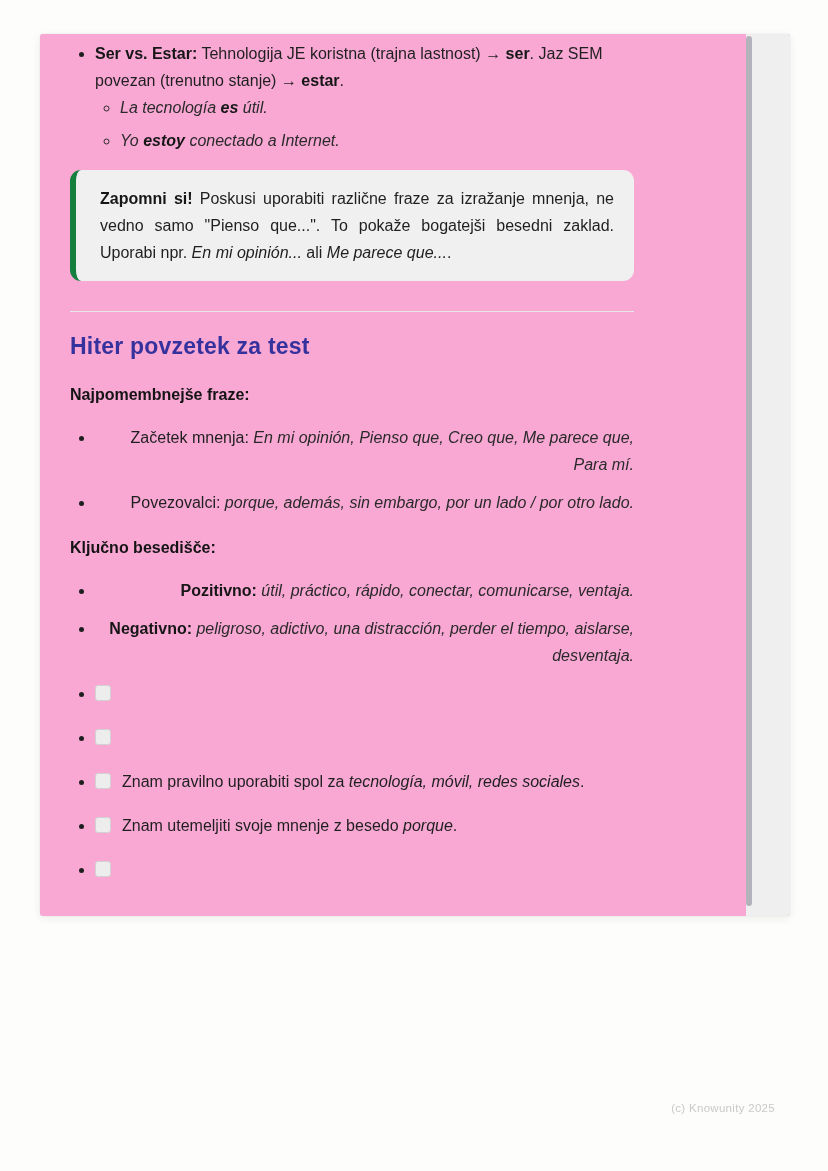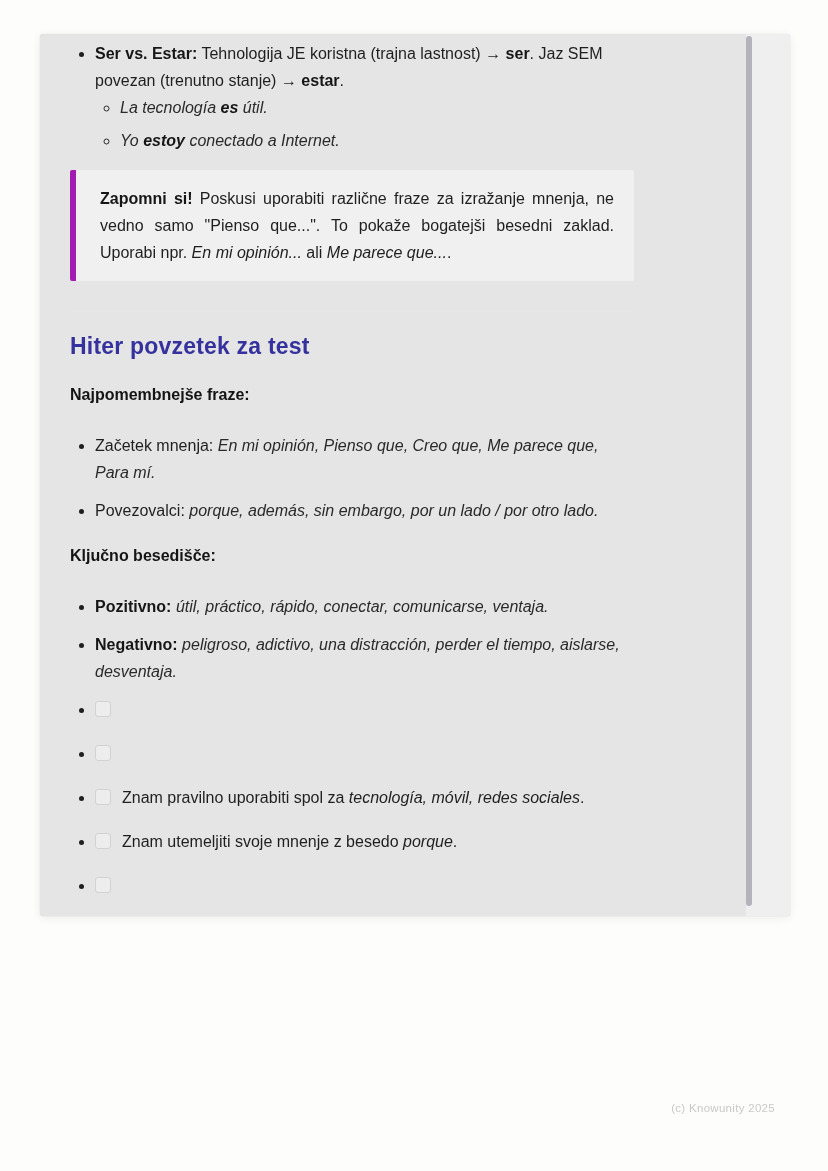--- a/index.html
+++ b/index.html
@@ -14,21 +14,21 @@
     position: relative;
   }
   .viewport { position: absolute; inset: 0; }
 
   .card {
     position: absolute;
     left: 40px;
     top: 34px;
     width: 750px;
     height: 882px;
-    background: #e5e5e5;
+    background: #f9a8d4;
     border-radius: 3px;
     box-shadow: 0 0 1px rgba(0,0,0,.20), 0 2px 10px rgba(0,0,0,.07);
   }
 
   .scroll-strip {
     position: absolute;
     top: 0;
     right: 0;
     width: 44px;
     height: 100%;
@@ -58,22 +58,22 @@
   i { font-style: italic; }
 
   ul { margin: 0; padding-left: 25px; }
   ul.top-list > li::marker { color: #1f1f1f; }
   ul.sub-list { list-style-type: circle; margin: 0; padding-left: 25px; }
   ul.sub-list > li { margin-bottom: 6px; font-style: italic; color: #2a2a2a; }
 
   .callout {
     margin-top: 16px;
     background: #f0f0f0;
-    border-left: 6px solid #a21caf;
-    border-radius: 2px;
+    border-left: 6px solid #15803d;
+    border-radius: 11px;
     padding: 15px 20px 15px 24px;
     text-align: justify;
   }
 
   hr.rule {
     border: none;
     border-top: 1px solid #e7e7e7;
     margin: 30px 0 0 0;
   }
 
@@ -88,21 +88,21 @@
 
   p.section-label {
     margin: 19px 0 0 0;
     font-weight: 700;
     font-size: 16px;
     color: #141414;
   }
   p.section-label.tight { margin-top: 18px; }
   p.section-label.tighter { margin-top: 13px; }
 
-  ul.fraze-list, ul.vocab-list { margin-top: 24px; }
+  ul.fraze-list, ul.vocab-list { margin-top: 16px; text-align: right; }
   ul.fraze-list > li, ul.vocab-list > li { margin-bottom: 11px; }
   ul.fraze-list i, ul.vocab-list i { color: #2a2a2a; }
 
   ul.check-list { margin-top: 6px; }
   ul.check-list > li { margin-bottom: 17px; }
   .checkbox {
     display: inline-block;
     width: 14px;
     height: 14px;
     background: #ededed;

